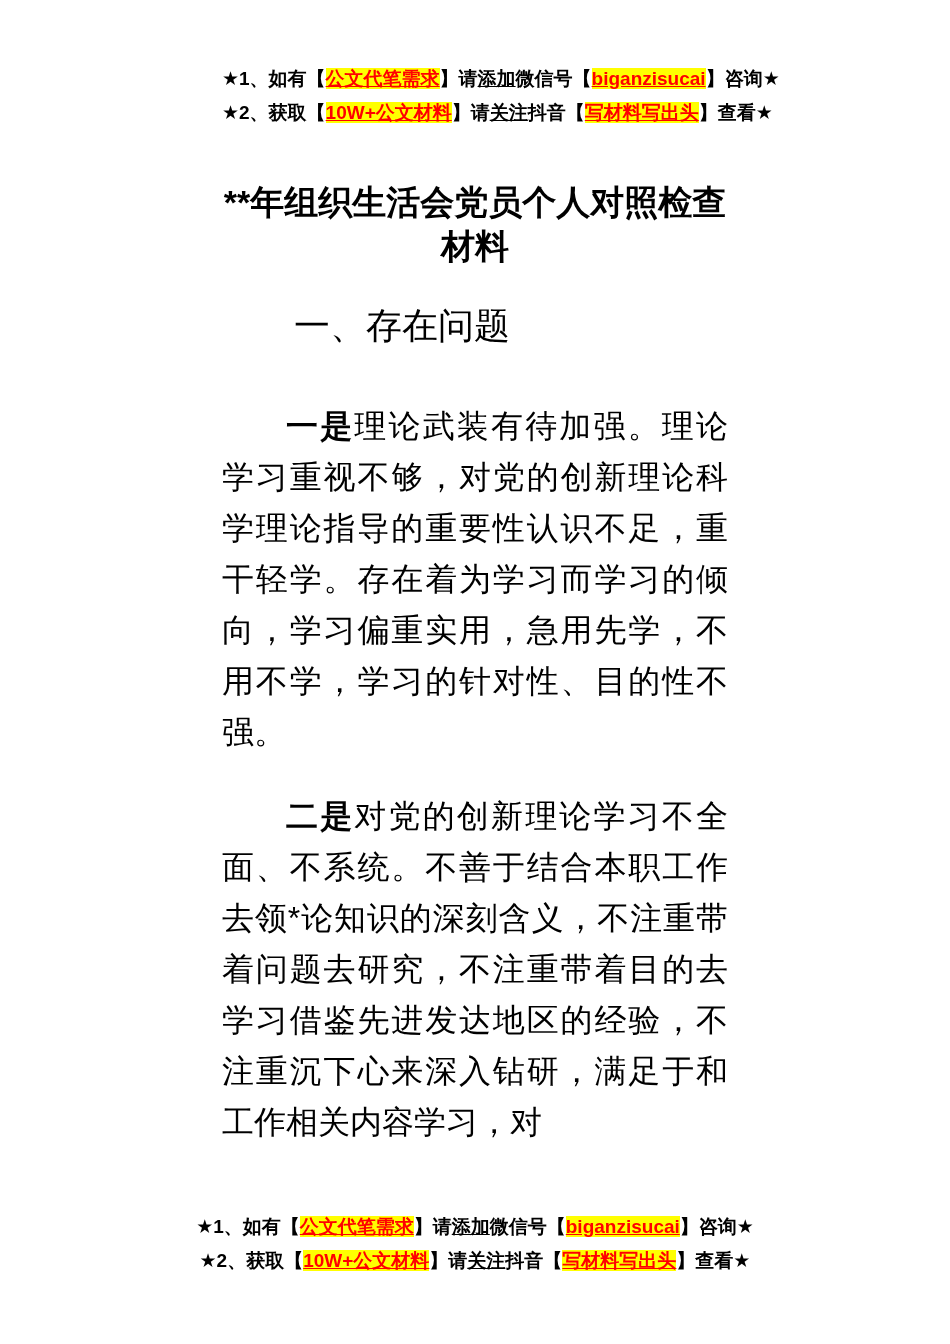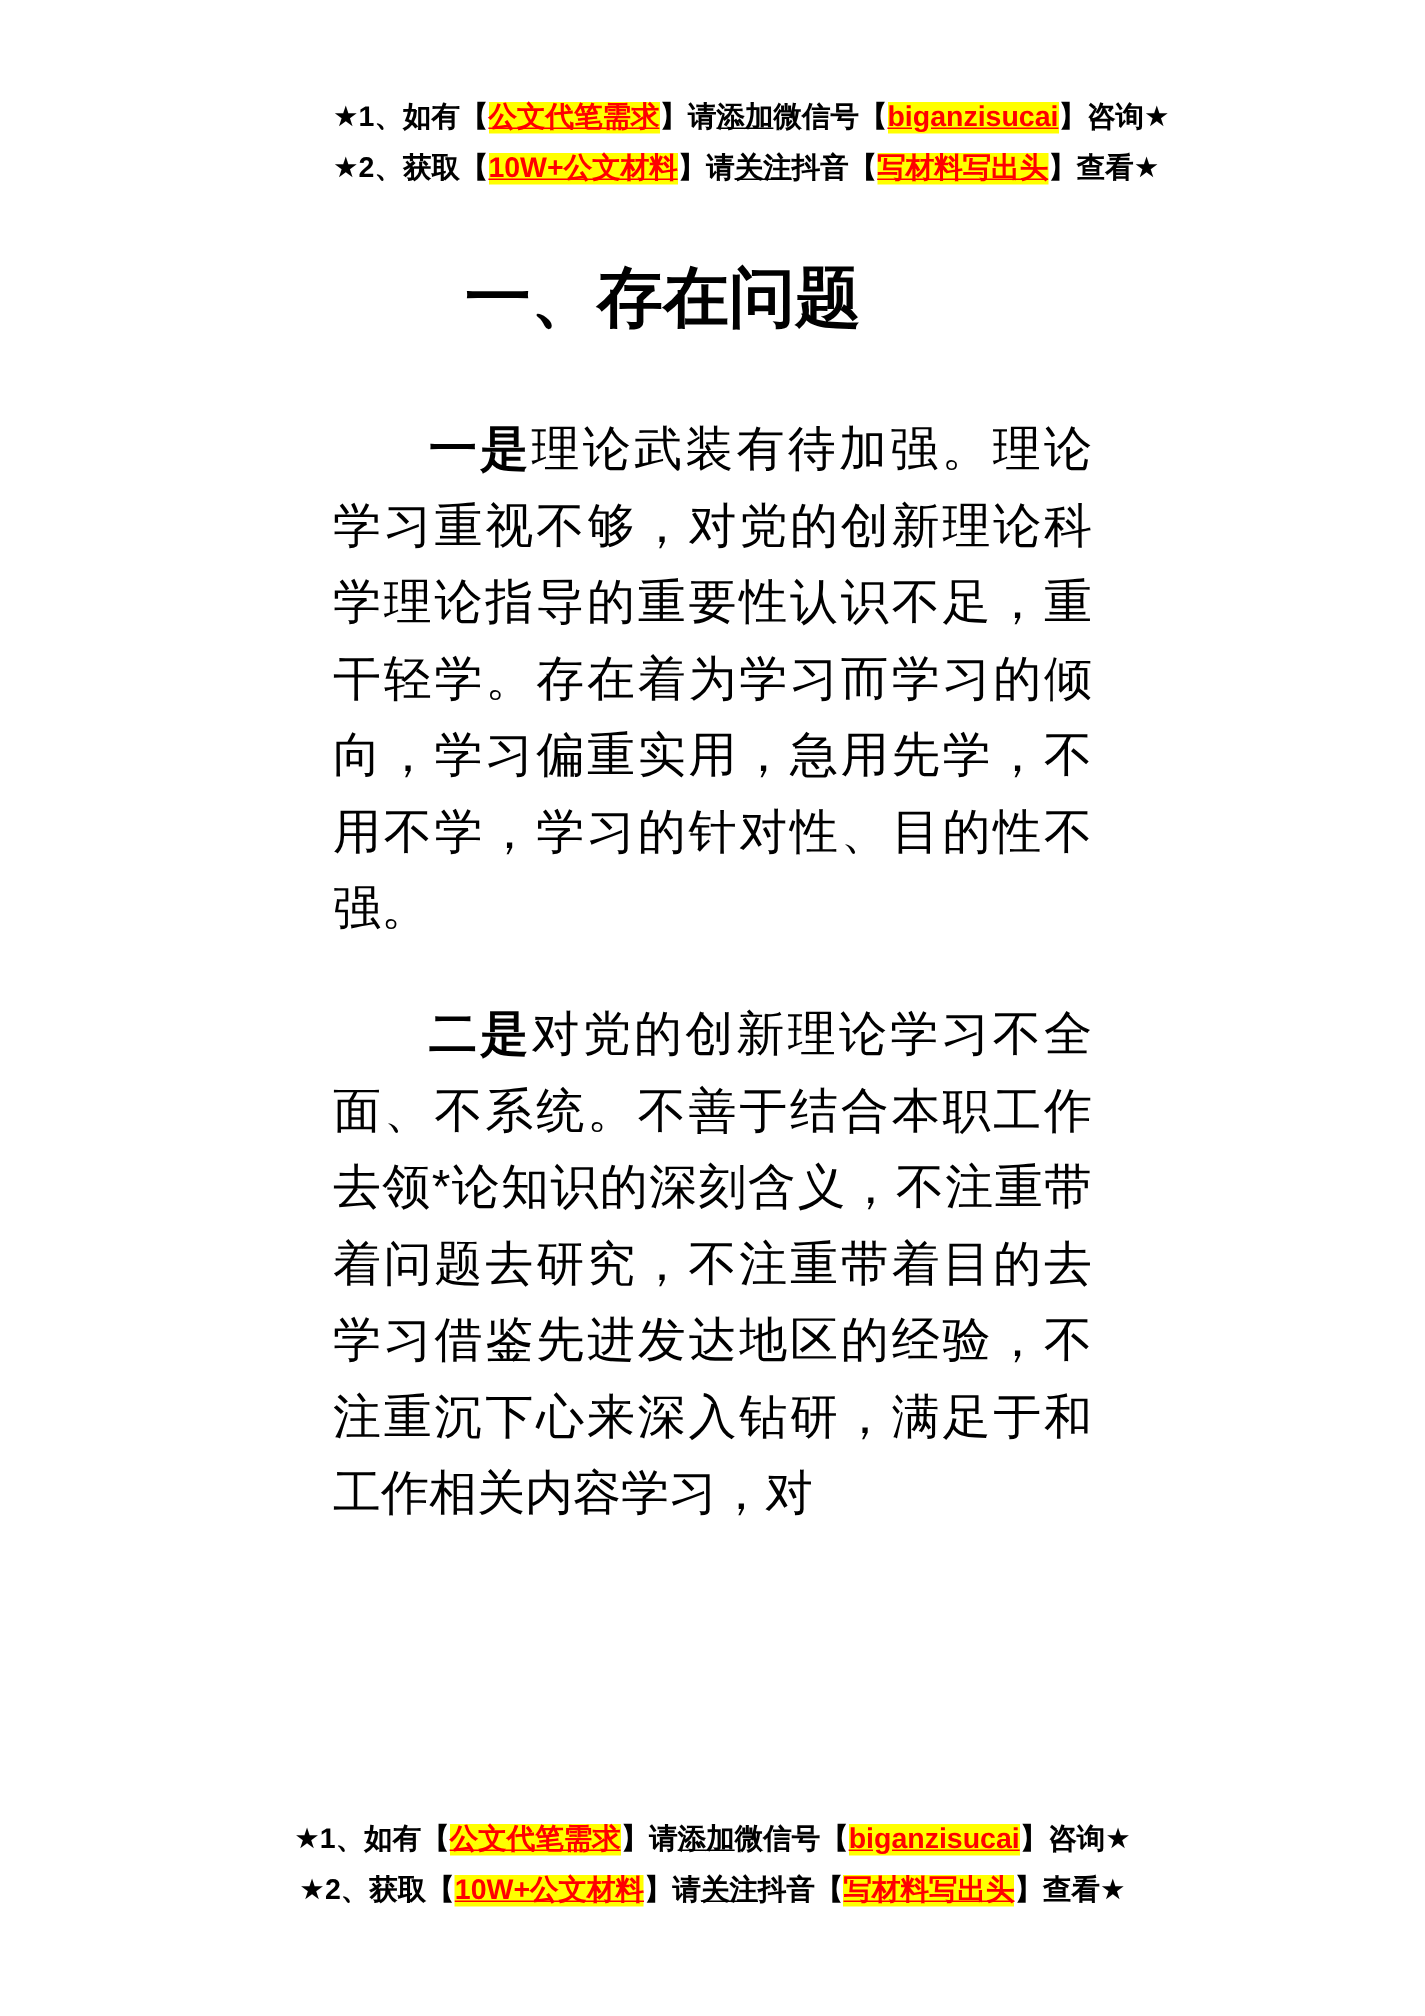--- a/index.html
+++ b/index.html
@@ -48,24 +48,24 @@
     margin: 0;
     font-size: 32px;
     line-height: 51px;
     font-weight: normal;
     text-align: justify;
     text-indent: 2em;
     word-break: break-all;
   }
   .intro { margin-top: 47px; }
   .section-heading {
-    margin: 43px 0 0 0;
-    font-size: 44px;
+    margin: 32px 0 0 0;
+    font-size: 36px;
     line-height: 51px;
-    font-weight: bold;
+    font-weight: normal;
     text-indent: 2em;
   }
   .subsection-heading {
     margin: 34px 0 0 0;
     font-size: 32px;
     line-height: 51px;
     font-weight: normal;
     text-indent: 2em;
   }
   .p1 { margin-top: 50px; }
@@ -75,20 +75,21 @@
 </head>
 <body>
 
 <div class="page">
 
   <div class="banner banner-top">
     <div class="banner-line"><span>★1、如有【</span><span class="hl">公文代笔需求</span><span>】请</span><span class="ul">添加</span><span>微信号【</span><span class="hl">biganzisucai</span><span>】咨询★</span></div>
     <div class="banner-line"><span>★2、获取【</span><span class="hl">10W+公文材料</span><span>】请</span><span class="ul">关注</span><span>抖音【</span><span class="hl">写材料写出头</span><span>】查看★</span></div>
   </div>
 
+  <h1 class="doc-title">**年组织生活会党员个人对照检查材料</h1>
 
 
   <p class="section-heading">一、存在问题</p>
 
 
   <p class="para p1"><span class="lead">一是</span><span>理论武装有待加强。理论学习重视不够，对党的创新理论科学理论指导的重要性认识不足，重干轻学。存在着为学习而学习的倾向，学习偏重实用，急用先学，不用不学，学习的针对性、目的性不强。</span></p>
 
   <p class="para p2"><span class="lead">二是</span><span>对党的创新理论学习不全面、不系统。不善于结合本职工作去领*论知识的深刻含义，不注重带着问题去研究，不注重带着目的去学习借鉴先进发达地区的经验，不注重沉下心来深入钻研，满足于和工作相关内容学习，对</span></p>
 
   <div class="banner banner-bottom">

